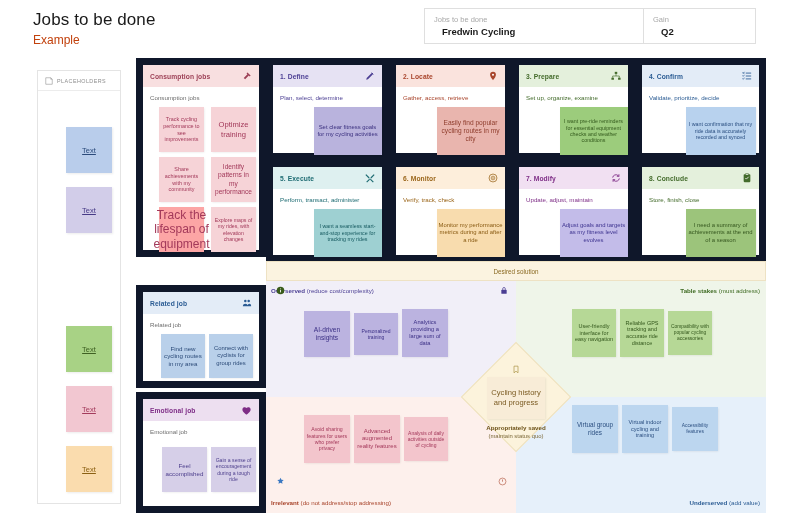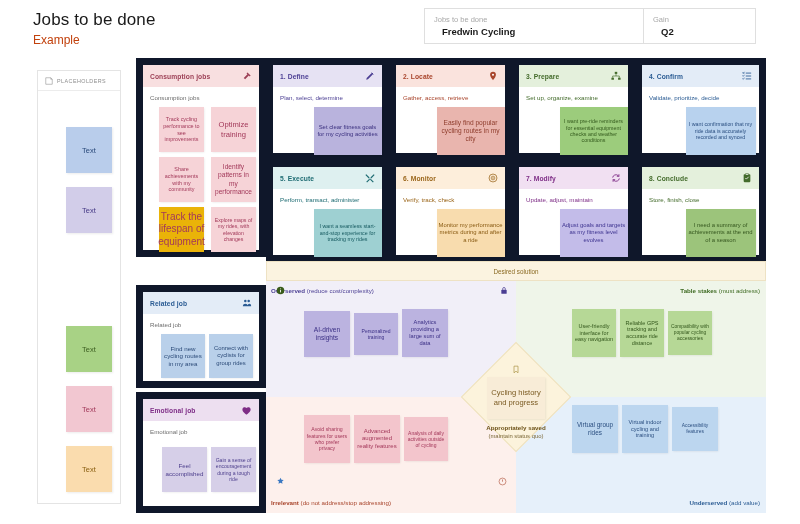--- a/index.html
+++ b/index.html
@@ -41,20 +41,21 @@
     height: 20px; border-bottom: 1px solid #ececec;
     display: flex; align-items: center; gap: 4px; padding-left: 7px;
   }
   .ph-head-label { font-size: 5.4px; color: #8d8d8d; letter-spacing: .45px; }
   .ph-body { position: relative; height: 412px; }
   .ph-note {
     position: absolute; width: 46px; height: 46px;
     display: flex; align-items: center; justify-content: center;
     font-size: 7.5px;
     box-shadow: 1px 1px 2px rgba(0,0,0,.08);
+    text-decoration: underline;
   }
   .ph-stack::before {
     content: ""; position: absolute; left: -5px; top: -5px;
     width: 46px; height: 46px; background: inherit; opacity: .72; z-index: -1;
   }
 
   
   .board { position: absolute; left: 136px; top: 58px; width: 630px; height: 455px; }
 
   .panel { position: absolute; background: #fff; border: 7px solid #0f172a; }
@@ -163,21 +164,21 @@
           </div>
           <div class="note" style="left: 68px; top: 6px; width: 45px; height: 45px; background: rgb(246, 211, 215); color: rgb(163, 57, 90); font-size: 7.6px;">
             <span>Optimize training</span>
           </div>
           <div class="note" style="left: 16px; top: 56px; width: 45px; height: 45px; background: rgb(246, 211, 215); color: rgb(163, 57, 90); font-size: 5.4px;">
             <span>Share achievements with my community</span>
           </div>
           <div class="note" style="left: 68px; top: 56px; width: 45px; height: 45px; background: rgb(246, 211, 215); color: rgb(163, 57, 90); font-size: 6.6px;">
             <span>Identify patterns in my performance</span>
           </div>
-          <div class="note" style="left: 16px; top: 106px; width: 45px; height: 45px; background: #eab308; color: rgb(163, 57, 90); font-size: 10px;">
+          <div class="note" style="left: 16px; top: 106px; width: 45px; height: 45px; background: #fca5a5; color: rgb(163, 57, 90); font-size: 12px;">
             <span>Track the lifespan of equipment</span>
           </div>
           <div class="note" style="left: 68px; top: 106px; width: 45px; height: 45px; background: rgb(246, 211, 215); color: rgb(163, 57, 90); font-size: 5.2px;">
             <span>Explore maps of my rides, with elevation changes</span>
           </div>
         </div>
     </div>
 
     <div class="panel" id="p-related" style="left:0; top:227px; width:130px; height:103px;">
       <div class="panel-head" id="h-related" style="background: rgb(227, 236, 247); color: rgb(42, 91, 147);">

